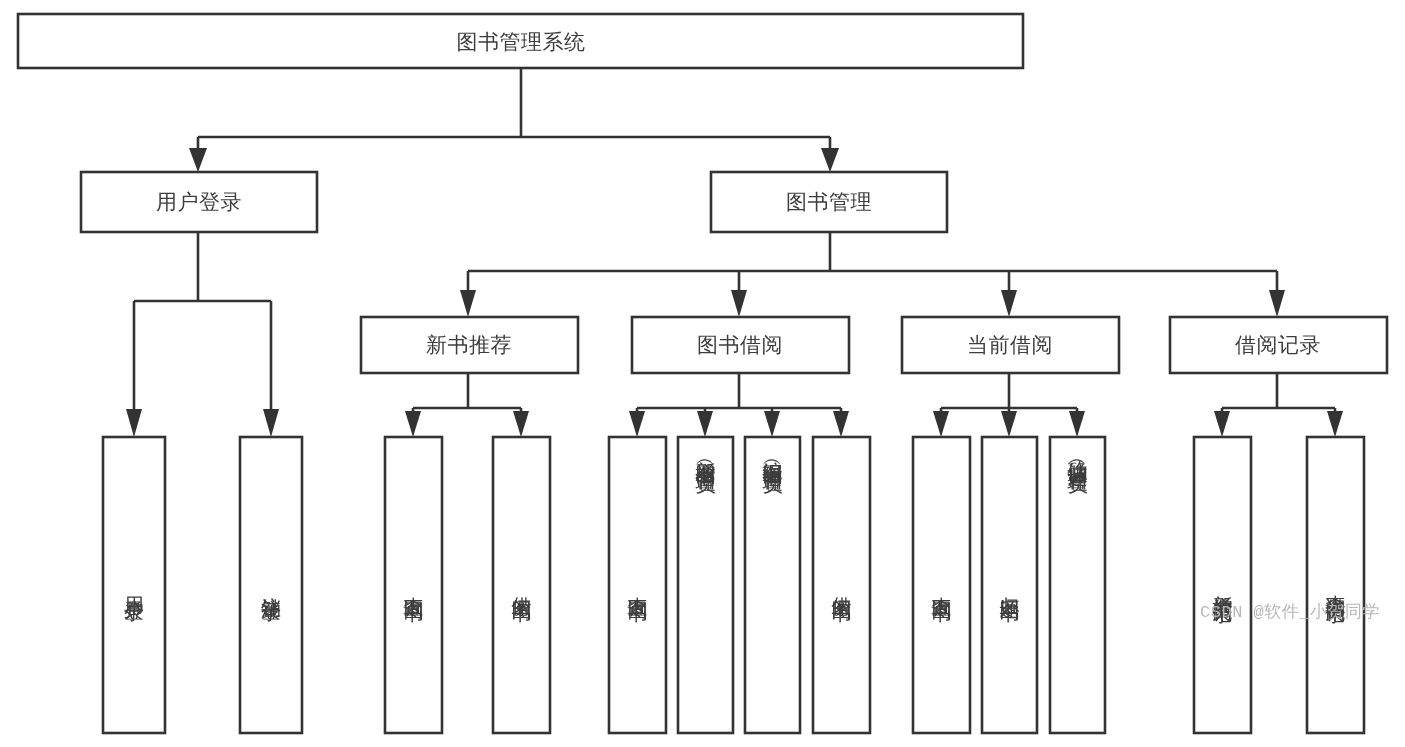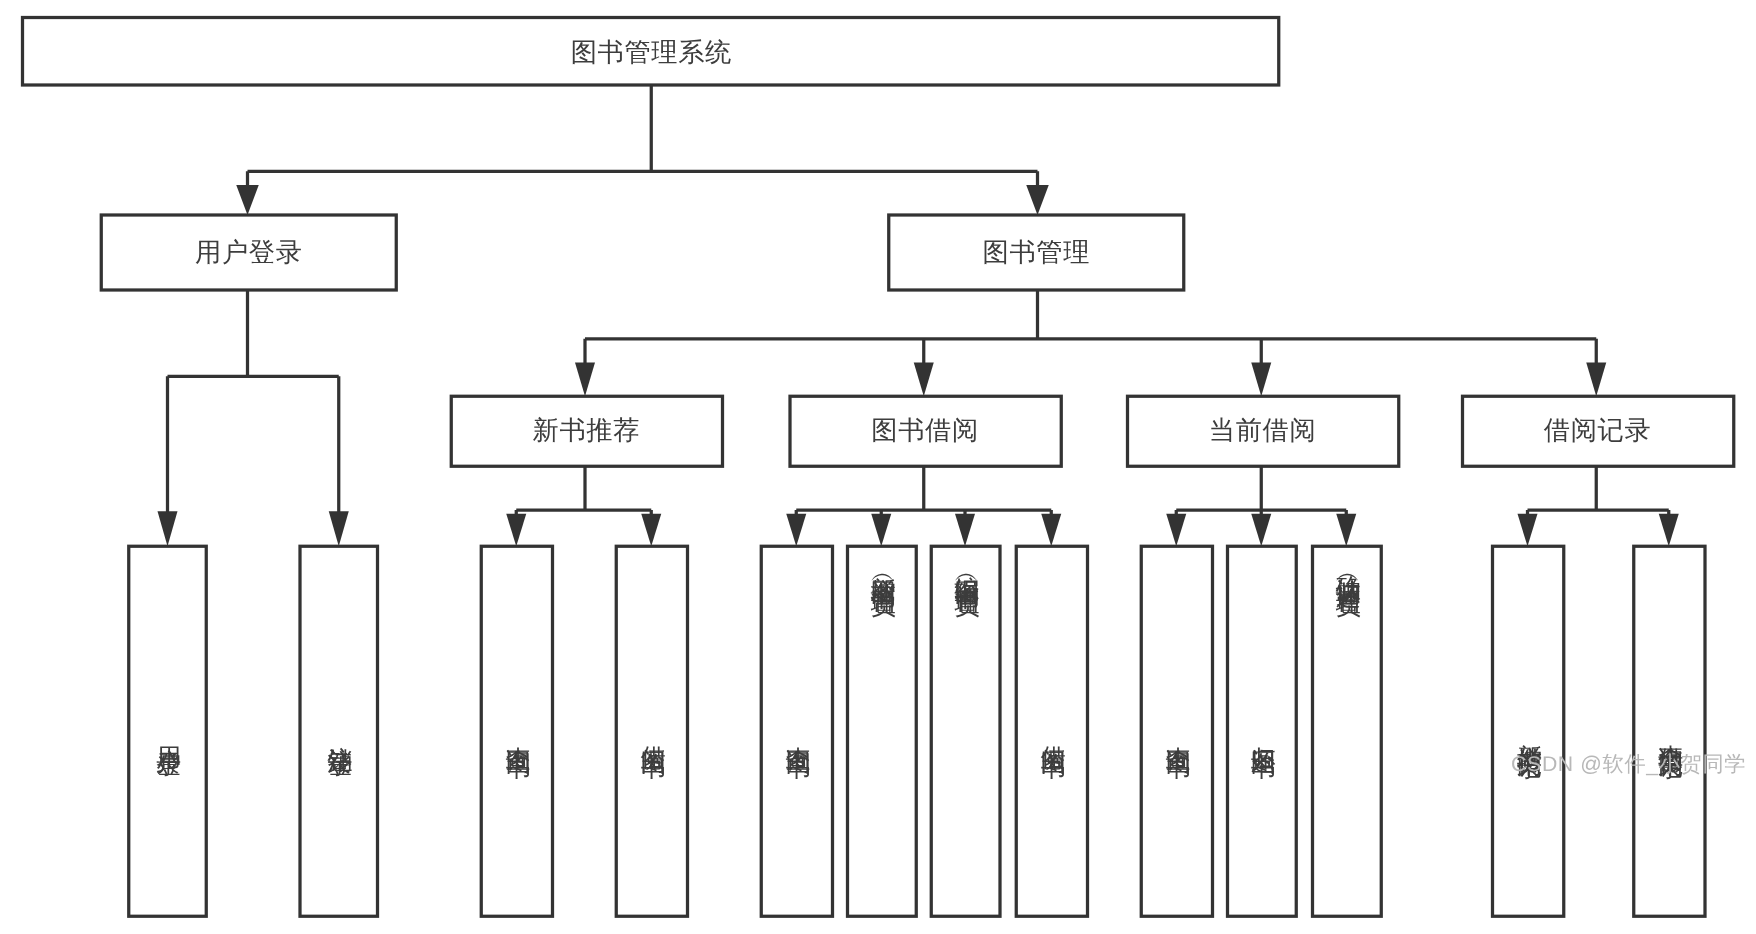--- a/index.html
+++ b/index.html
@@ -64,23 +64,23 @@
     font-family: "Liberation Sans", "DejaVu Sans", sans-serif;
     font-size: 20px;
     line-height: 1.06;
     color: #3d3d3d;
     letter-spacing: 2px;
     white-space: nowrap;
     text-align: center;
   }
   #watermark {
     position: absolute;
-    right: 8px;
+    right: 25px;
     bottom: 4px;
-    font-family: Liberation Sans, sans-serif;
+    font-family: Liberation Mono, monospace;
     font-size: 17px;
     color: #b8b8b8;
     letter-spacing: 0.5px;
     white-space: nowrap;
     user-select: none;
   }
 </style>
 </head>
 <body>
 

